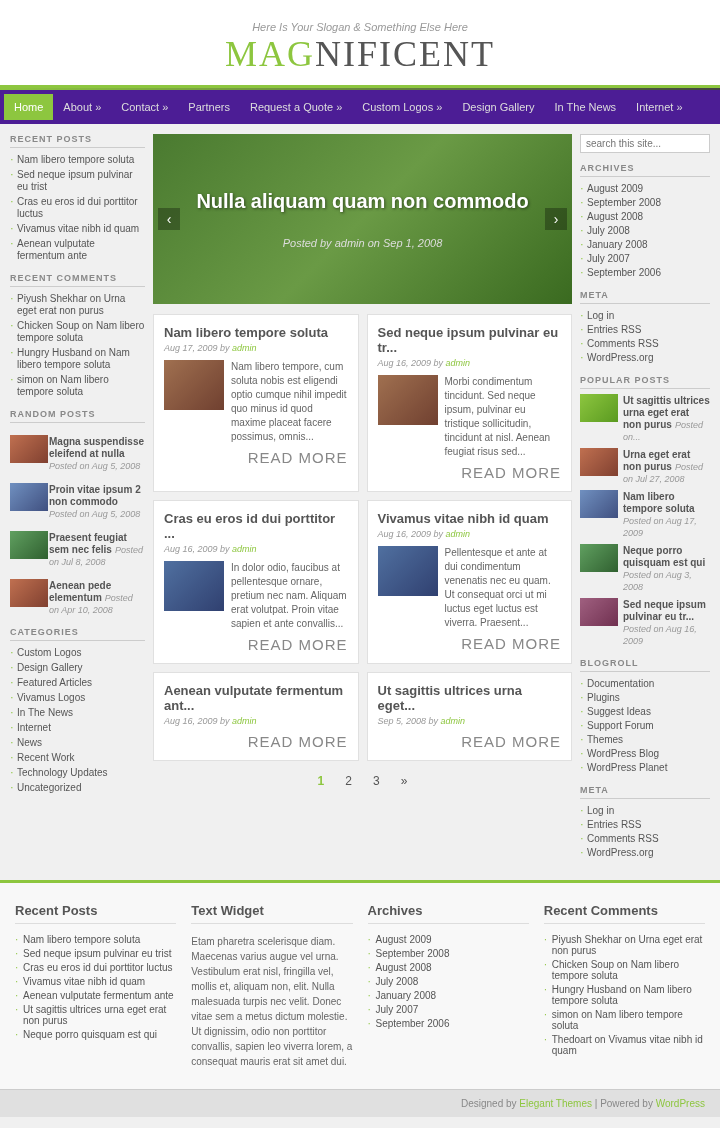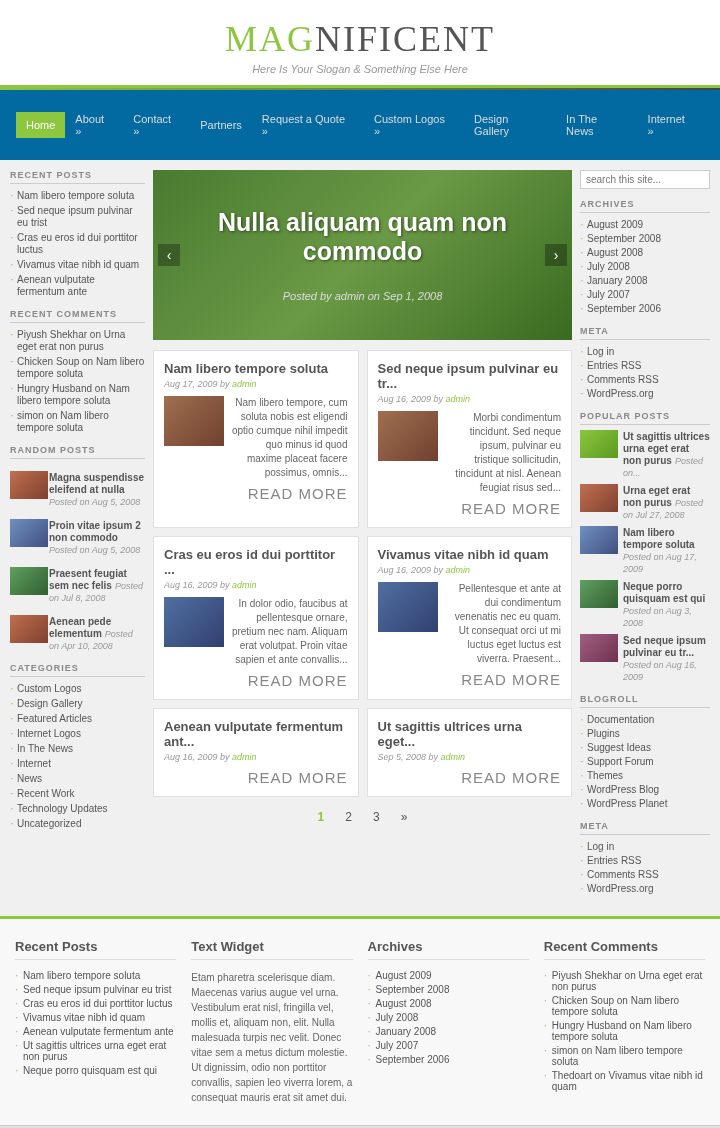--- a/index.html
+++ b/index.html
@@ -6,21 +6,21 @@
     body { font-family: Arial, sans-serif; font-size: 11px; background: #f0f0f0; color: #444; width: 720px; }
 
     
     #header { background: #fff; text-align: center; padding: 18px 0 10px; border-bottom: 3px solid #8DC63F; }
     #site-title { font-size: 36px; letter-spacing: 2px; color: #555; font-family: Georgia, serif; }
     #site-title span.mag { color: #8DC63F; }
     #site-title span.nificent { color: #555; }
     #tagline { font-size: 11px; color: #999; font-style: italic; margin-top: 3px; }
 
     
-    #nav { background: #0369a1; padding: 16px; display: flex; align-items: center; }
+    #nav { background: #4c1d95; padding: 4px; display: flex; align-items: center; }
     #nav a { color: #ddd; text-decoration: none; padding: 7px 10px; display: inline-block; font-size: 11px; }
     #nav a.active { background: #8DC63F; color: #fff; }
 
     
     #main-wrap { background: #f0f0f0; padding: 10px; display: flex; gap: 8px; }
 
     
     #left-sidebar { width: 135px; flex-shrink: 0; }
     .sidebar-section { margin-bottom: 12px; }
     .sidebar-title { font-size: 9px; font-weight: bold; color: #888; text-transform: uppercase; letter-spacing: 1px; border-bottom: 1px solid #ccc; padding-bottom: 3px; margin-bottom: 5px; }
@@ -34,39 +34,39 @@
     .random-post-info a { color: #555; text-decoration: none; font-size: 10px; font-weight: bold; }
     .random-post-info .post-date { color: #999; font-size: 9px; font-style: italic; }
 
     
     #center-content { flex: 1; min-width: 0; }
 
     
     #slider { position: relative; background: #5a8a3a; height: 170px; margin-bottom: 10px; display: flex; align-items: center; justify-content: center; overflow: hidden; }
     #slider-bg { position: absolute; top: 0; left: 0; right: 0; bottom: 0; background: linear-gradient(135deg, #4a7a30 0%, #6a9a45 50%, #3a6a20 100%); }
     #slider-text { position: relative; z-index: 2; text-align: center; color: #fff; padding: 20px; }
-    #slider-text h2 { font-size: 25px; font-weight: bold; text-shadow: 1px 1px 3px rgba(0,0,0,0.5); margin-bottom: 24px; }
+    #slider-text h2 { font-size: 20px; font-weight: bold; text-shadow: 1px 1px 3px rgba(0,0,0,0.5); margin-bottom: 24px; }
     #slider-text p { font-size: 11px; font-style: italic; color: #ddd; }
     .slider-nav { position: absolute; top: 50%; transform: translateY(-50%); z-index: 3; background: rgba(0,0,0,0.3); color: #fff; width: 22px; height: 22px; display: flex; align-items: center; justify-content: center; cursor: pointer; font-size: 14px; }
     .slider-nav.prev { left: 5px; }
     .slider-nav.next { right: 5px; }
 
     
     #post-grid { display: grid; grid-template-columns: 1fr 1fr; gap: 8px; }
     .post-card { background: #fff; border: 1px solid #e0e0e0; padding: 10px; }
     .post-card h3 { font-size: 13px; color: #555; margin-bottom: 3px; }
     .post-card h3 a { color: #555; text-decoration: none; }
     .post-card .post-meta { font-size: 9px; color: #999; font-style: italic; margin-bottom: 7px; }
     .post-card .post-meta a { color: #8DC63F; text-decoration: none; }
     .post-card .post-body { display: flex; gap: 7px; }
     .post-thumb { width: 60px; height: 50px; flex-shrink: 0; }
     .post-thumb-brown { background: linear-gradient(135deg, #a07050, #704030); width: 60px; height: 50px; }
     .post-thumb-blue { background: linear-gradient(135deg, #5070a0, #304070); width: 60px; height: 50px; }
     .post-thumb-gray { background: linear-gradient(135deg, #8090a0, #506070); width: 60px; height: 50px; }
-    .post-excerpt { font-size: 10px; color: #666; line-height: 1.4; flex: 1; text-align: right; }
+    .post-excerpt { font-size: 10px; color: #666; line-height: 1.4; flex: 1; }
     .read-more { display: block; text-align: right; color: #888; font-size: 15px; text-transform: uppercase; text-decoration: none; margin-top: 5px; letter-spacing: 1px; }
 
     
     #pagination { text-align: center; padding: 10px 0; }
     #pagination a, #pagination span { display: inline-block; padding: 3px 7px; margin: 0 2px; color: #555; text-decoration: none; font-size: 12px; }
     #pagination a.active { color: #8DC63F; font-weight: bold; }
 
     
     #right-sidebar { width: 130px; flex-shrink: 0; }
     .search-box { background: #fff; border: 1px solid #ccc; padding: 3px 5px; font-size: 10px; color: #999; width: 100%; margin-bottom: 10px; }
@@ -112,24 +112,24 @@
     
     .rp-1 { background: linear-gradient(135deg, #c07050, #804030); }
     .rp-2 { background: linear-gradient(135deg, #8DC63F, #5a9a20); }
     .rp-3 { background: linear-gradient(135deg, #7090c0, #405080); }
     .rp-4 { background: linear-gradient(135deg, #60a060, #306030); }
   </style>
 </head>
 <body>
 
 <div id="header">
+  <div id="tagline">Here Is Your Slogan &amp; Something Else Here</div>
   <div id="site-title">
     <span class="mag">MAG</span><span class="nificent">NIFICENT</span>
   </div>
-  <div id="tagline">Here Is Your Slogan &amp; Something Else Here</div>
 </div>
 
 <div class="section-divider"></div>
 
 <div id="nav">
   <a href="#" class="active">Home</a>
   <a href="#">About »</a>
   <a href="#">Contact »</a>
   <a href="#">Partners</a>
   <a href="#">Request a Quote »</a>
@@ -195,21 +195,21 @@
         </div>
       </div>
     </div>
 
     <div class="sidebar-section">
       <div class="sidebar-title">CATEGORIES</div>
       <ul class="sidebar-list">
         <li><a href="#">Custom Logos</a></li>
         <li><a href="#">Design Gallery</a></li>
         <li><a href="#">Featured Articles</a></li>
-        <li><a href="#">Internet Logos</a></li>
+        <li><a href="#">Vivamus Logos</a></li>
         <li><a href="#">In The News</a></li>
         <li><a href="#">Internet</a></li>
         <li><a href="#">News</a></li>
         <li><a href="#">Recent Work</a></li>
         <li><a href="#">Technology Updates</a></li>
         <li><a href="#">Uncategorized</a></li>
       </ul>
     </div>
 
   </div>

